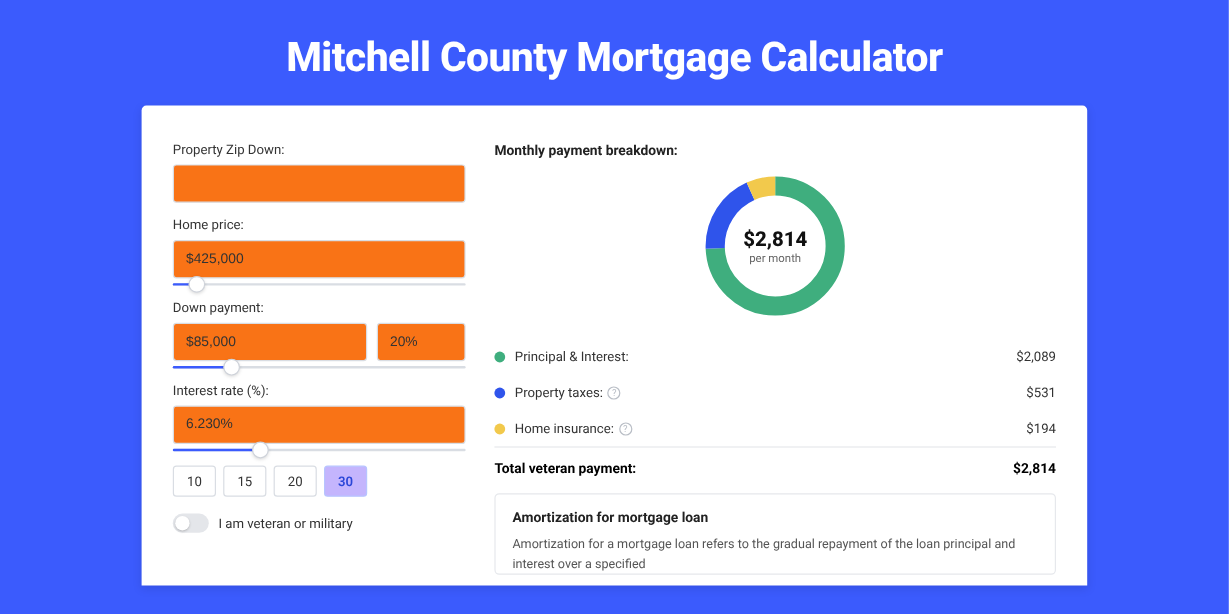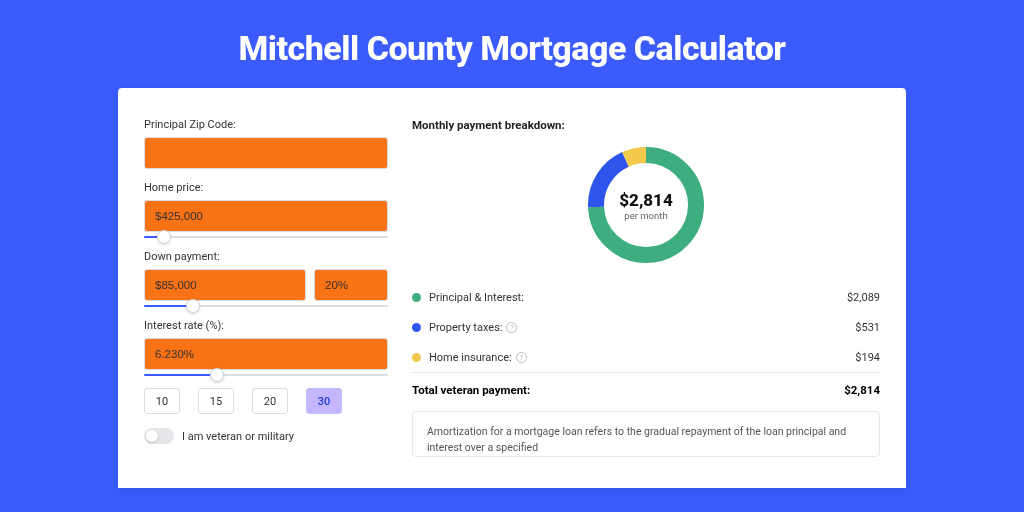--- a/index.html
+++ b/index.html
@@ -11,21 +11,21 @@
   .right { flex: 1; min-width: 0; }
   .field { margin-bottom: 12px; }
   .label { font-size: 11px; color: #333; margin-bottom: 6px; display: block; }
   .input { width: 100%; height: 32px; border: 1px solid #d9dde3; border-radius: 3px; padding: 0 10px; font-size: 11.5px; color: #333; background: #f97316; }
   .slider-track { position: relative; height: 2px; background: #d9dde3; margin-top: 4px; border-radius: 2px; }
   .slider-fill { position: absolute; left: 0; top: 0; height: 100%; background: #3b5bfd; border-radius: 2px; }
   .slider-thumb { position: absolute; top: 50%; width: 14px; height: 14px; background: #fff; border: 1px solid #cfd3da; border-radius: 50%; transform: translate(-50%, -50%); box-shadow: 0 1px 3px rgba(0,0,0,0.15); }
   .dp-row { display: flex; gap: 8px; }
   .dp-row .input:first-child { flex: 1; }
   .dp-row .input:last-child { width: 74px; }
-  .period-row { display: flex; gap: 18px; }
+  .period-row { display: flex; gap: 6px; }
   .period-btn { width: 36px; height: 26px; border: 1px solid #d9dde3; border-radius: 3px; background: #fff; font-size: 11px; color: #333; display: flex; align-items: center; justify-content: center; cursor: pointer; }
   .period-btn.active { background: #c4b5fd; border-color: #b7c4ff; color: #2a46d8; font-weight: 600; }
   .veteran-row { display: flex; align-items: center; gap: 8px; margin-top: 14px; }
   .toggle { width: 30px; height: 16px; background: #e4e6ea; border-radius: 10px; position: relative; cursor: pointer; }
   .toggle::after { content: ""; position: absolute; left: 2px; top: 2px; width: 12px; height: 12px; background: #fff; border-radius: 50%; box-shadow: 0 1px 2px rgba(0,0,0,0.2); }
   .veteran-label { font-size: 11px; color: #333; }
 
   .breakdown-title { font-size: 11.5px; font-weight: 700; color: #222; margin-bottom: 6px; }
   .donut-wrap { display: flex; justify-content: center; padding: 4px 0 8px; }
   .donut { position: relative; width: 126px; height: 126px; }
@@ -49,21 +49,21 @@
 </head>
 <body>
 
 <h1 class="page-title">Mitchell County Mortgage Calculator</h1>
 
 <div class="card">
 
   <div class="left">
 
     <div class="field">
-      <label class="label">Principal Zip Code:</label>
+      <label class="label">Property Zip Down:</label>
       <input class="input" value="" style="">
     </div>
 
     <div class="field">
       <label class="label">Home price:</label>
       <input class="input" value="$425,000" style="">
       <div class="slider-track">
         <div class="slider-fill" id="hp-fill" style="width: 8%;"></div>
         <div class="slider-thumb" id="hp-thumb" style="left: 8%;"></div>
       </div>
@@ -148,17 +148,18 @@
           <span class="legend-val">$194</span>
         </div>
       </div>
 
     <div class="legend-total">
       <span class="legend-label">Total veteran payment:</span>
       <span class="legend-val">$2,814</span>
     </div>
 
     <div class="amort-card">
+      <div class="amort-title">Amortization for mortgage loan</div>
       <div class="amort-text">Amortization for a mortgage loan refers to the gradual repayment of the loan principal and interest over a specified</div>
     </div>
   </div>
 
 </div>
 
 </body></html>

